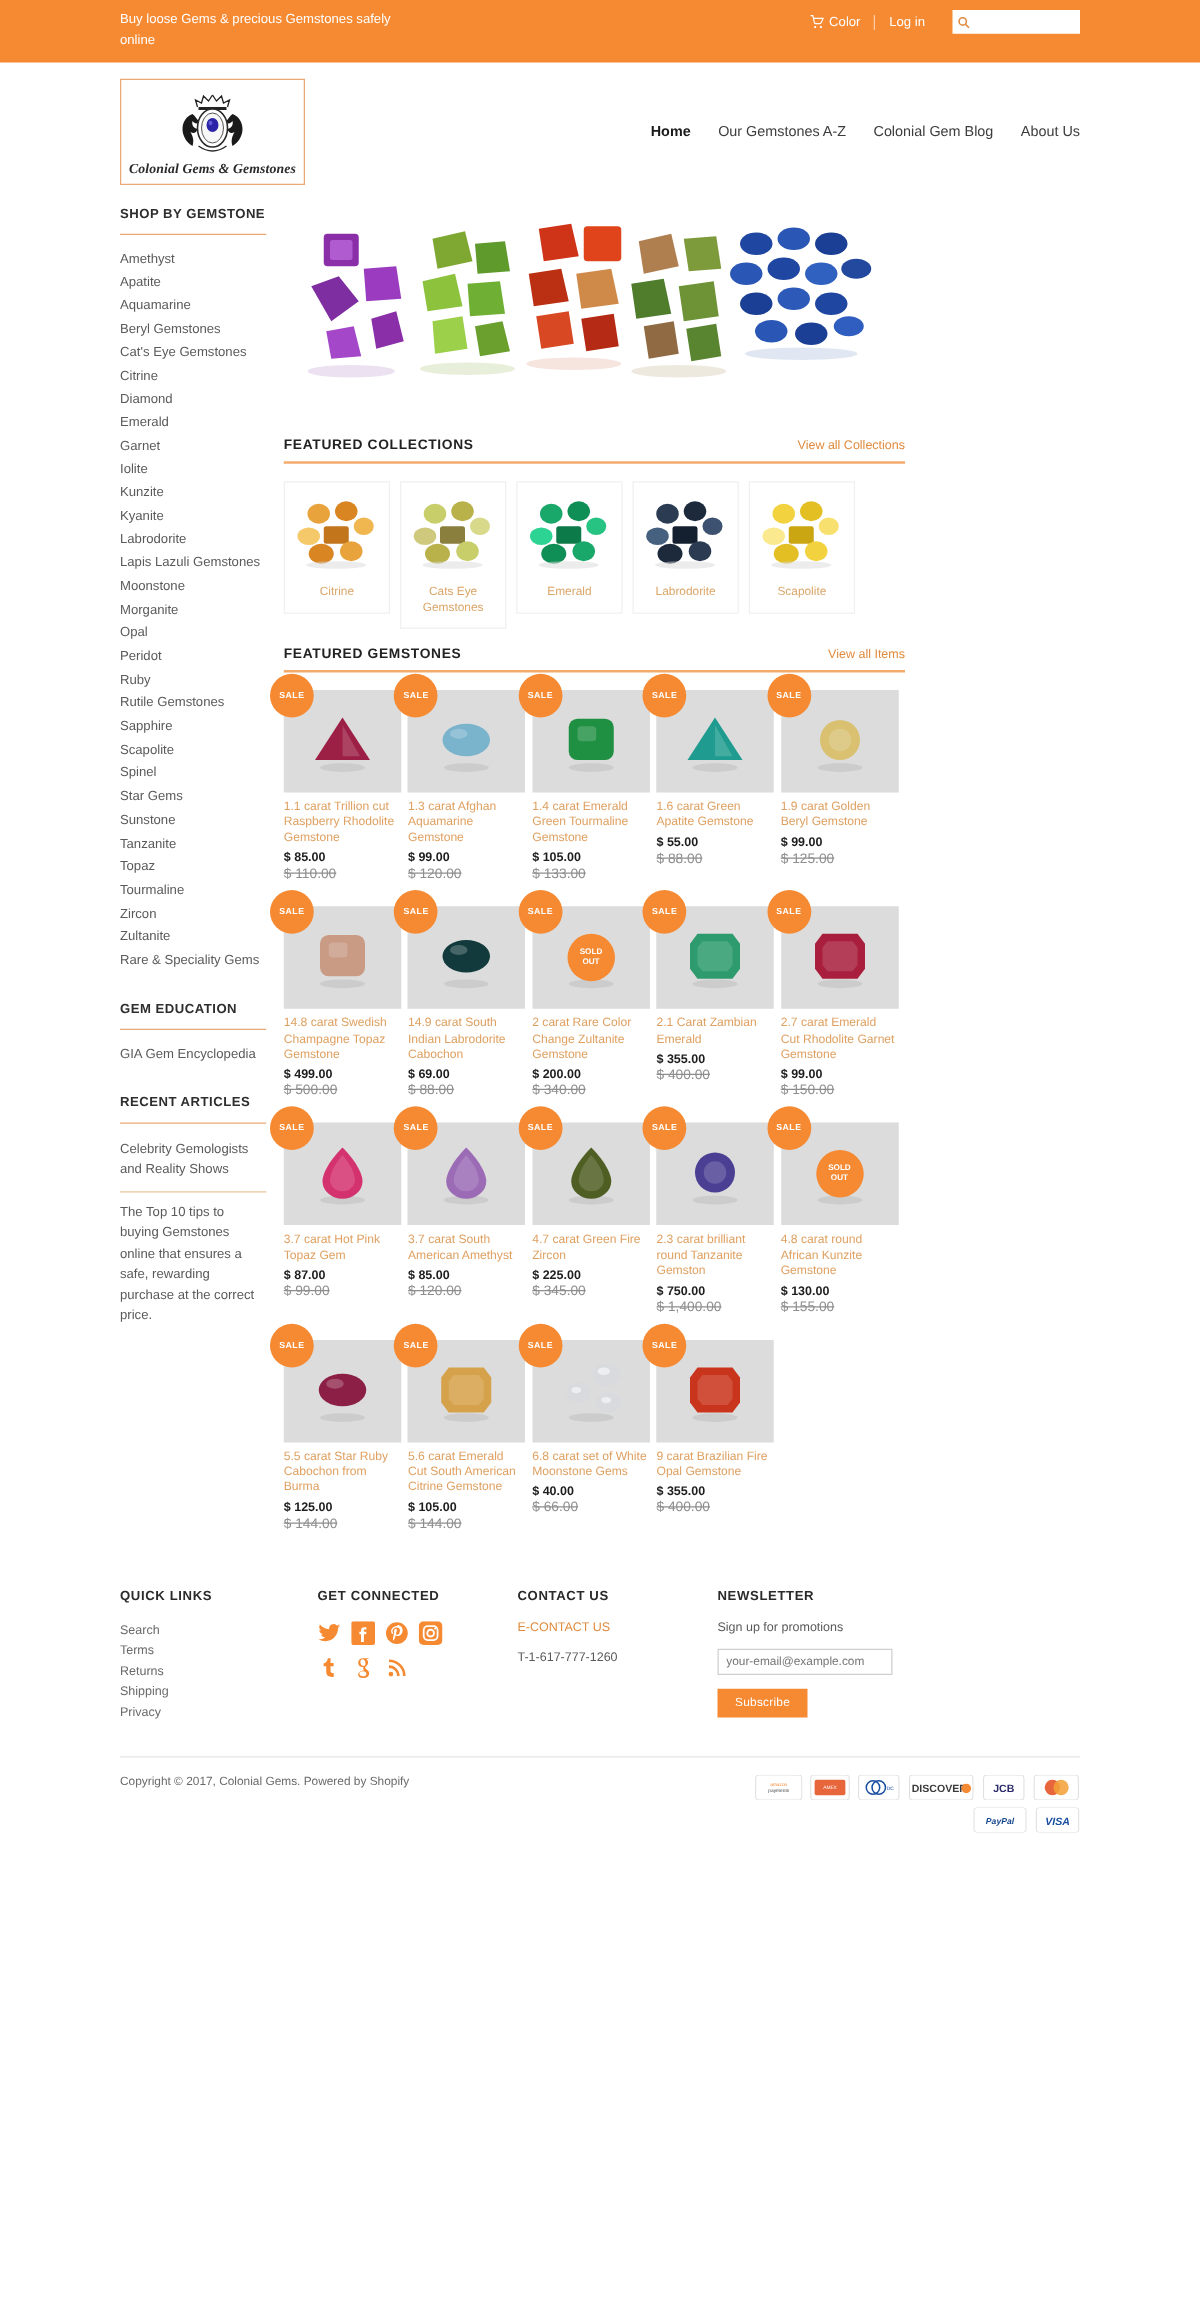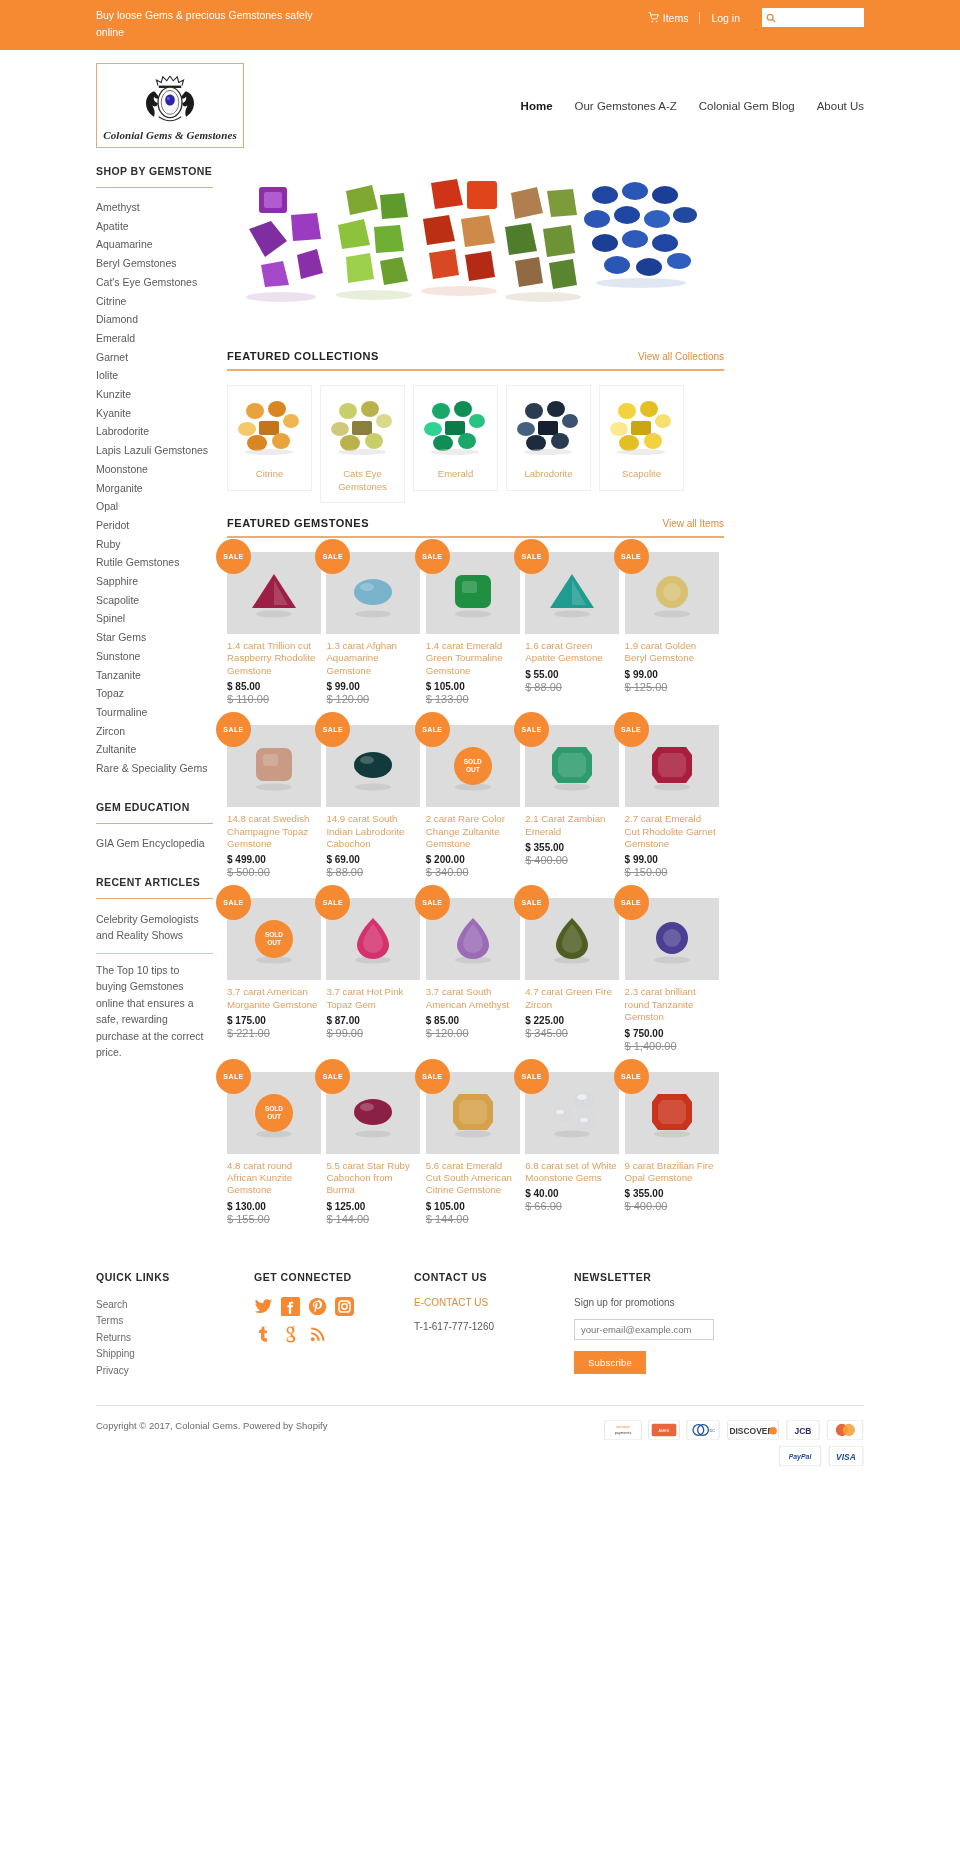--- a/index.html
+++ b/index.html
@@ -377,21 +377,21 @@
     <div class="tagline">Buy loose Gems &amp; precious Gemstones safely online</div>
     <div class="topbar-right">
       <a class="cart-link" href="#">
         <span class="cart-icon">
           <svg width="11" height="11" viewBox="0 0 24 24" fill="none" stroke="#fff" stroke-width="2">
             <circle cx="9" cy="21" r="1" fill="#fff"></circle>
               <circle cx="19" cy="21" r="1" fill="#fff"></circle>
             <path d="M1 1h4l2.7 12.4a2 2 0 0 0 2 1.6h7.7a2 2 0 0 0 2-1.6L23 6H6"></path>
           </svg>
         </span>
-        <span>Items</span>
+        <span>Color</span>
       </a>
       <span class="divider-v"></span>
       <a class="login-link" href="#">Log in</a>
       <div class="search-box">
         <span>
           <svg width="10" height="10" viewBox="0 0 24 24" fill="none" stroke="#e08b3e" stroke-width="3">
             <circle cx="10" cy="10" r="7"></circle>
               <path d="M15.5 15.5L22 22"></path>
           </svg>
         </span>
@@ -702,21 +702,21 @@
     <div class="grid" id="product-grid">
         <div class="prod">
           <div class="badge-sale">SALE</div>
           <a href="#" class="prod-imgwrap">
             <svg width="60" height="58" viewBox="0 0 60 58">
               <ellipse cx="30" cy="50" rx="18" ry="3.5" fill="#b9b9b9" opacity=".45"></ellipse>
               <polygon points="30,10 52,44 8,44" fill="#9c1f46"></polygon>
               <polygon points="30,16 44,41 30,41" fill="#fff" opacity=".16"></polygon>
             </svg>
           </a>
-          <a href="#" class="prod-title">1.4 carat Trillion cut Raspberry Rhodolite Gemstone</a>
+          <a href="#" class="prod-title">1.1 carat Trillion cut Raspberry Rhodolite Gemstone</a>
           <span class="price-now">$ 85.00</span>
           <span class="price-old">$ 110.00</span>
         </div>
         <div class="prod">
           <div class="badge-sale">SALE</div>
           <a href="#" class="prod-imgwrap">
             <svg width="60" height="58" viewBox="0 0 60 58">
               <ellipse cx="30" cy="50" rx="18" ry="3.5" fill="#b9b9b9" opacity=".45"></ellipse>
               <ellipse cx="30" cy="28" rx="19" ry="13" fill="#79b3cc"></ellipse>
               <ellipse cx="24" cy="23" rx="7" ry="4" fill="#fff" opacity=".22"></ellipse>
@@ -825,36 +825,20 @@
           <a href="#" class="prod-imgwrap">
             <svg width="60" height="58" viewBox="0 0 60 58">
               <ellipse cx="30" cy="50" rx="18" ry="3.5" fill="#b9b9b9" opacity=".45"></ellipse>
               <polygon points="16,10 44,10 50,18 50,38 44,46 16,46 10,38 10,18" fill="#a81e3c"></polygon>
               <polygon points="20,16 40,16 44,21 44,35 40,40 20,40 16,35 16,21" fill="#fff" opacity=".14"></polygon>
             </svg>
           </a>
           <a href="#" class="prod-title">2.7 carat Emerald Cut Rhodolite Garnet Gemstone</a>
           <span class="price-now">$ 99.00</span>
           <span class="price-old">$ 150.00</span>
-        </div>
-        <div class="prod">
-          <div class="badge-sale">SALE</div>
-          <a href="#" class="prod-imgwrap">
-            <svg width="60" height="58" viewBox="0 0 60 58">
-              <ellipse cx="30" cy="50" rx="18" ry="3.5" fill="#b9b9b9" opacity=".45"></ellipse>
-              <circle cx="30" cy="28" r="16" fill="#e6c3c0"></circle>
-              <circle cx="30" cy="28" r="9" fill="#fff" opacity=".17"></circle>
-            </svg>
-            <div class="badge-soldout">
-              <span>SOLD<br>OUT</span>
-            </div>
-          </a>
-          <a href="#" class="prod-title">3.7 carat American Morganite Gemstone</a>
-          <span class="price-now">$ 175.00</span>
-          <span class="price-old">$ 221.00</span>
         </div>
         <div class="prod">
           <div class="badge-sale">SALE</div>
           <a href="#" class="prod-imgwrap">
             <svg width="60" height="58" viewBox="0 0 60 58">
               <ellipse cx="30" cy="50" rx="18" ry="3.5" fill="#b9b9b9" opacity=".45"></ellipse>
               <path d="M30 8 C42 20 46 30 46 35 a16 14 0 0 1 -32 0 C14 30 18 20 30 8z" fill="#d4326f"></path>
               <path d="M30 14 C38 23 40 31 40 34 a10 9 0 0 1 -20 0 C20 31 22 23 30 14z" fill="#fff" opacity=".15"></path>
             </svg>
           </a>

